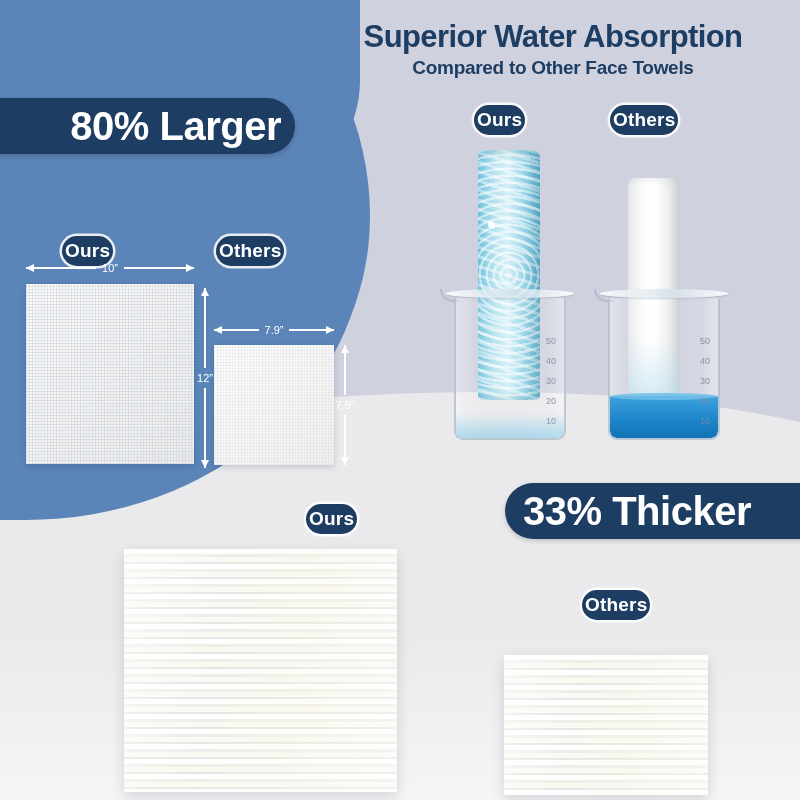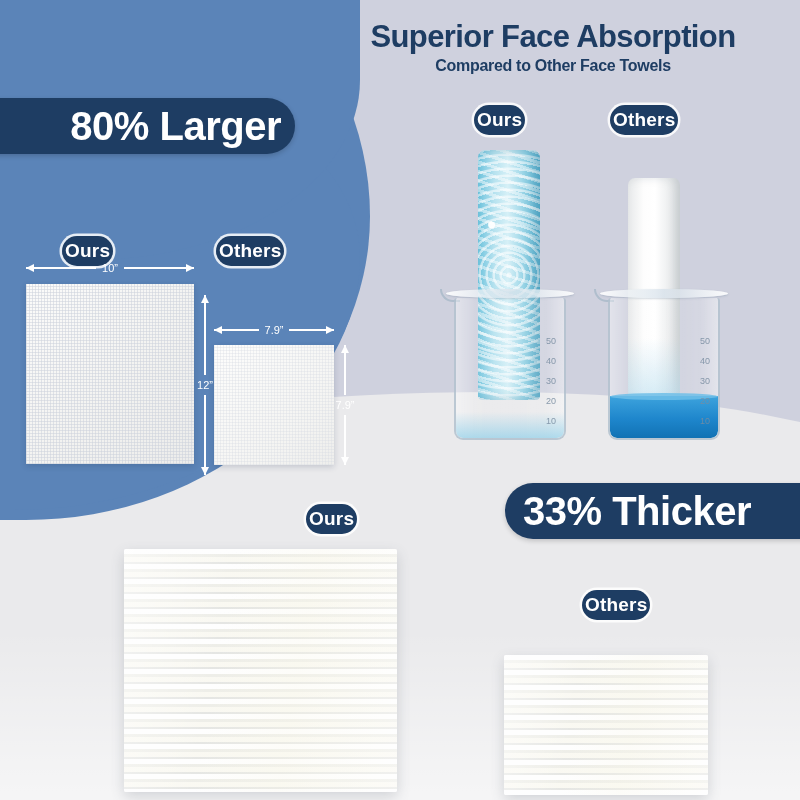--- a/index.html
+++ b/index.html
@@ -137,21 +137,21 @@
   .heading {
     position: absolute;
     left: 318px; top: 20px;
     width: 470px;
     text-align: center;
     color: #1e3d63;
     font-weight: bold;
     line-height: 1.12;
   }
   .heading .l1 { font-size: 31px; letter-spacing: -0.6px; display: block; }
-  .heading .l2 { font-size: 16px; letter-spacing: -0.3px; display: block; margin-top: 2px; }
+  .heading .l2 { font-size: 19px; letter-spacing: -0.3px; display: block; margin-top: 2px; }
 
   
   .towel-flat {
     position: absolute;
     background:
       repeating-linear-gradient(0deg, rgba(205,210,220,0.55) 0 1px, rgba(0,0,0,0) 1px 3px),
       repeating-linear-gradient(90deg, rgba(205,210,220,0.55) 0 1px, rgba(0,0,0,0) 1px 3px),
       linear-gradient(135deg, #fbfbfa 0%, #f2f2f0 60%, #ececeb 100%);
     box-shadow: 0 2px 6px rgba(20,40,70,0.18);
   }
@@ -198,21 +198,21 @@
     left: -3.5px;
     border-left: 4.5px solid transparent;
     border-right: 4.5px solid transparent;
   }
   .dim-v .bar.top::before    { top: 0;    border-bottom: 8px solid #ffffff; }
   .dim-v .bar.bottom::after  { bottom: 0; border-top: 8px solid #ffffff; }
   .dim-v .lbl { padding: 4px 0; white-space: nowrap; }
 
   #dim-ours-w   { left: 26px;  top: 260px; width: 168px; height: 16px; }
   #dim-others-w { left: 214px; top: 322px; width: 120px; height: 16px; }
-  #dim-ours-h   { left: 190px; top: 295px; width: 30px;  height: 180px; }
+  #dim-ours-h   { left: 190px; top: 288px; width: 30px;  height: 180px; }
   #dim-others-h { left: 330px; top: 345px; width: 30px;  height: 120px; }
 
   
   .beaker-scene { position: absolute; }
   #scene-ours   { left: 438px; top: 150px; width: 150px; height: 290px; }
   #scene-others { left: 592px; top: 150px; width: 150px; height: 290px; }
 
   .roll {
     position: absolute;
     border-radius: 7px 7px 4px 4px;
@@ -338,21 +338,21 @@
   <div class="bg-lavender-curve"></div>
   <div class="bg-white-sweep"></div>
   <div class="bg-white-sweep2"></div>
   <div class="bg-floor"></div>
 
   <div class="blue-panel"></div>
   <div class="blue-panel-2"></div>
   <div class="blue-panel-3"></div>
 
   <div class="heading">
-    <span class="l1">Superior Face Absorption</span>
+    <span class="l1">Superior Water Absorption</span>
     <span class="l2">Compared to Other Face Towels</span>
   </div>
 
   <div class="pill pill-headline" id="badge-larger">80% Larger</div>
 
   <div class="pill pill-headline" id="badge-thicker">33% Thicker</div>
 
   <div class="pill pill-small" id="pill-size-ours">Ours</div>
   <div class="pill pill-small" id="pill-size-others">Others</div>
 

